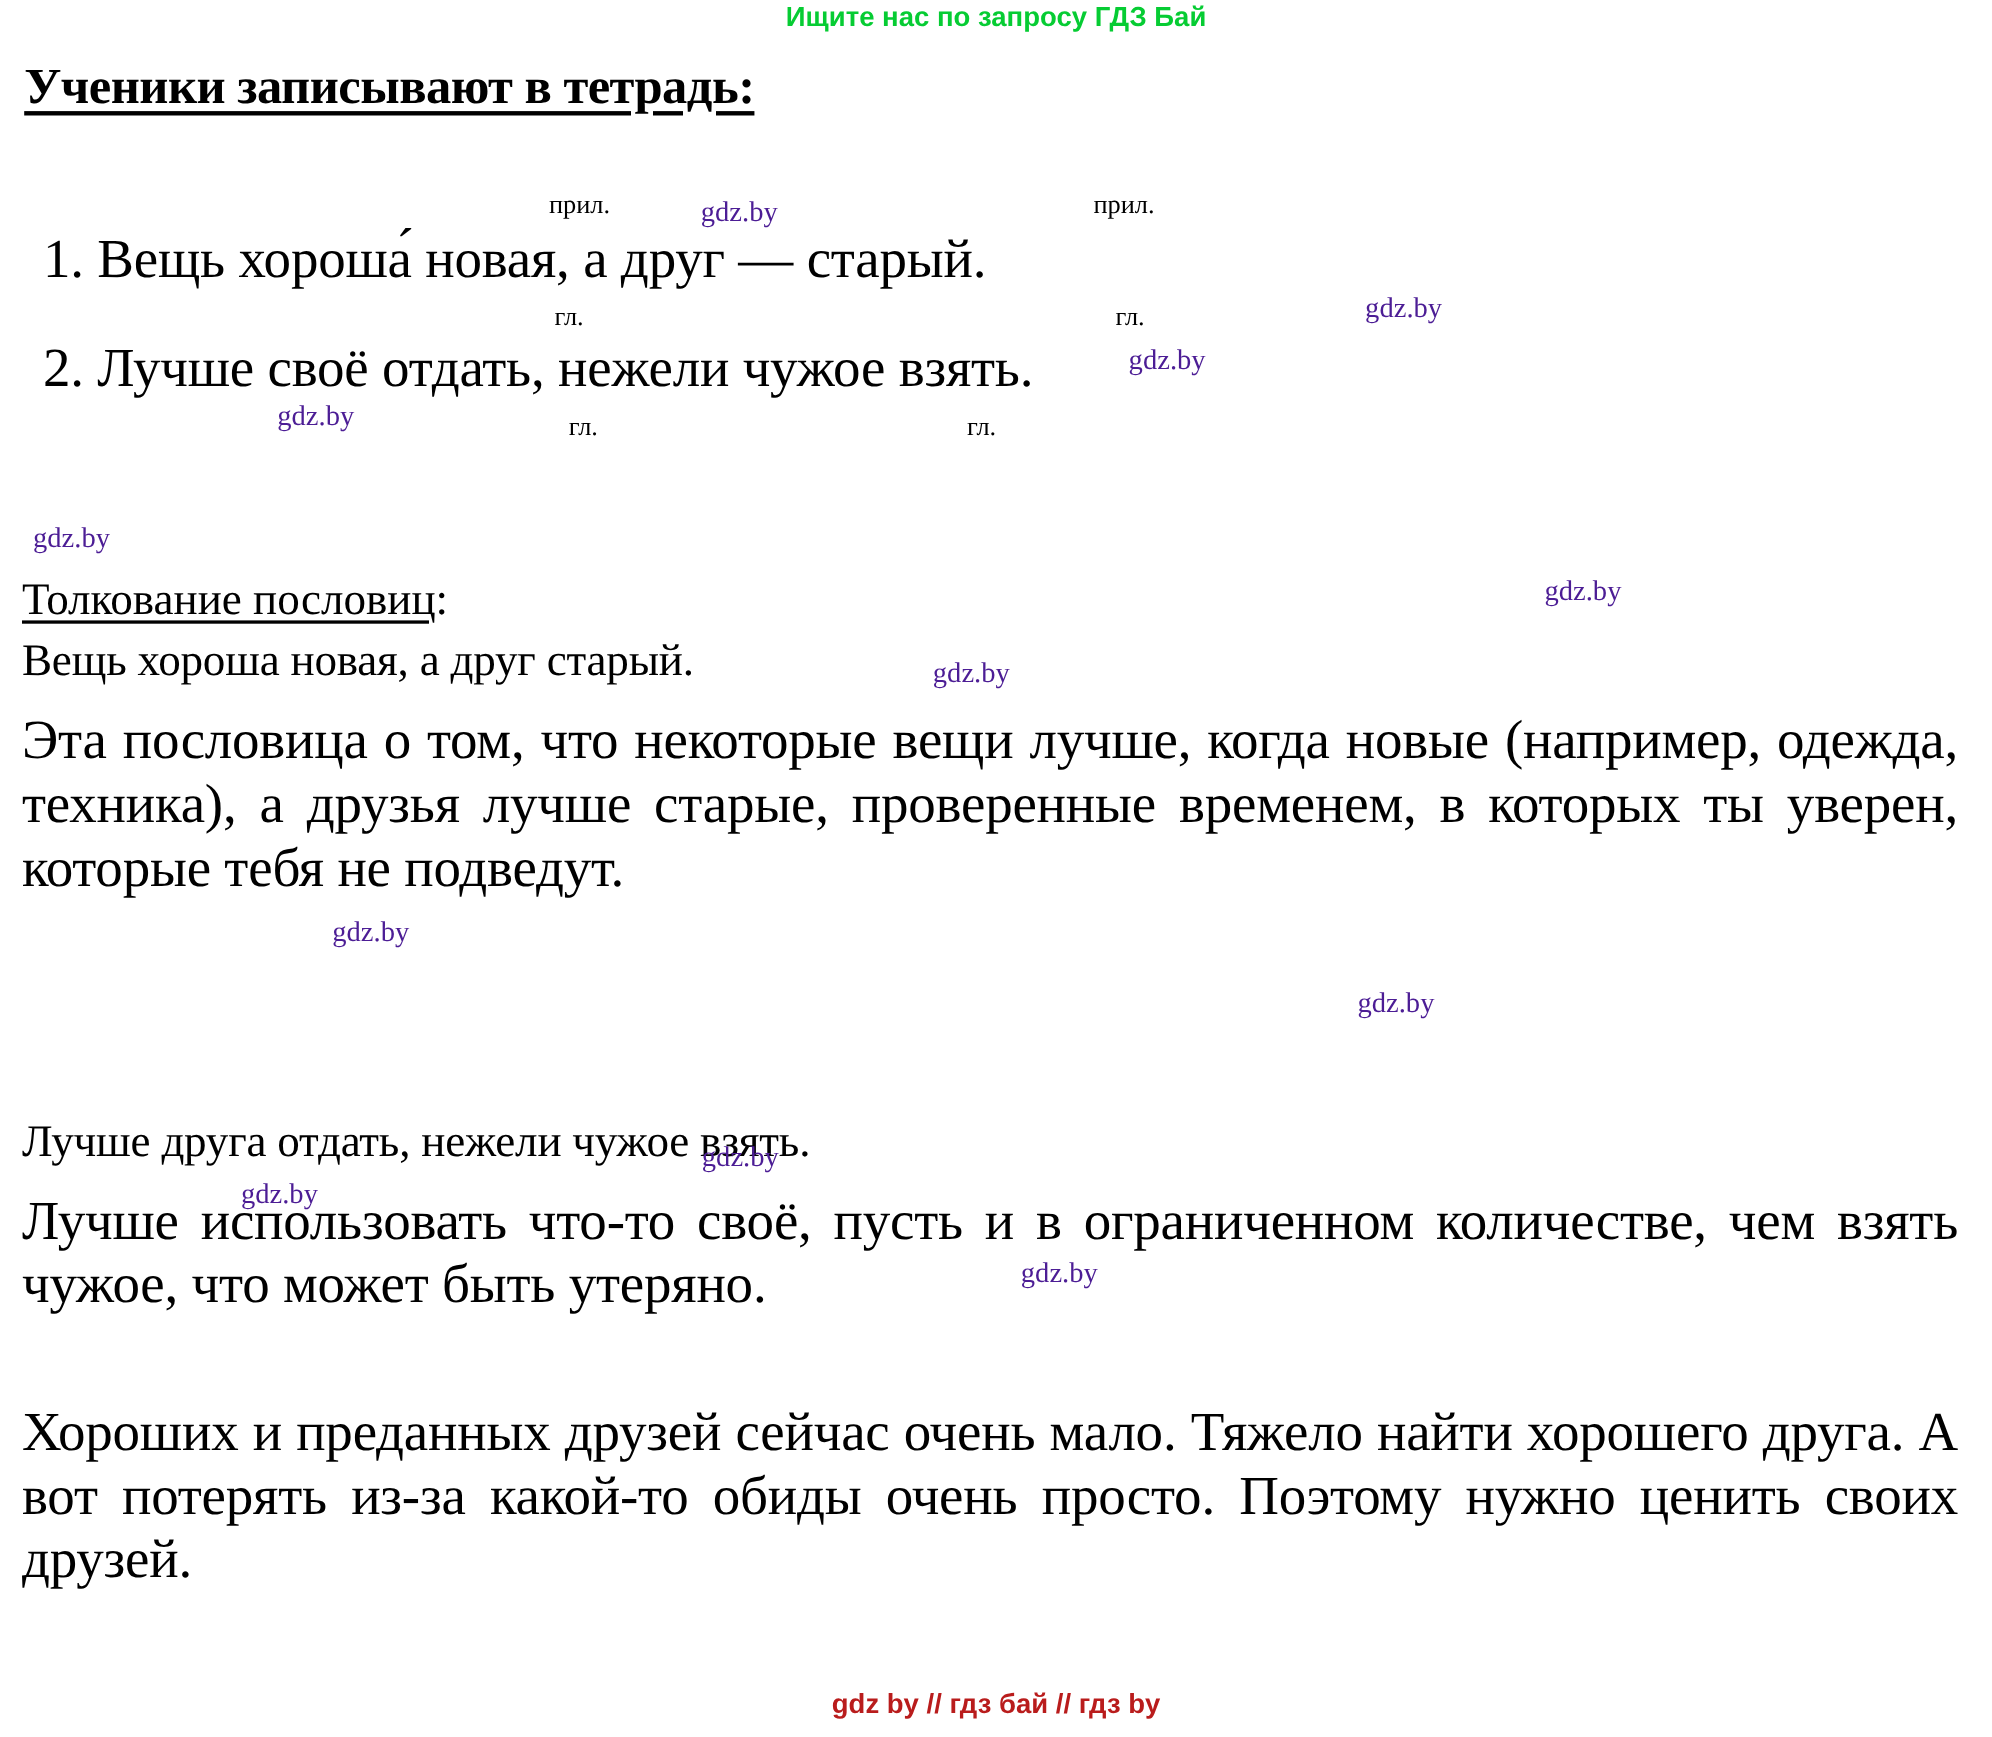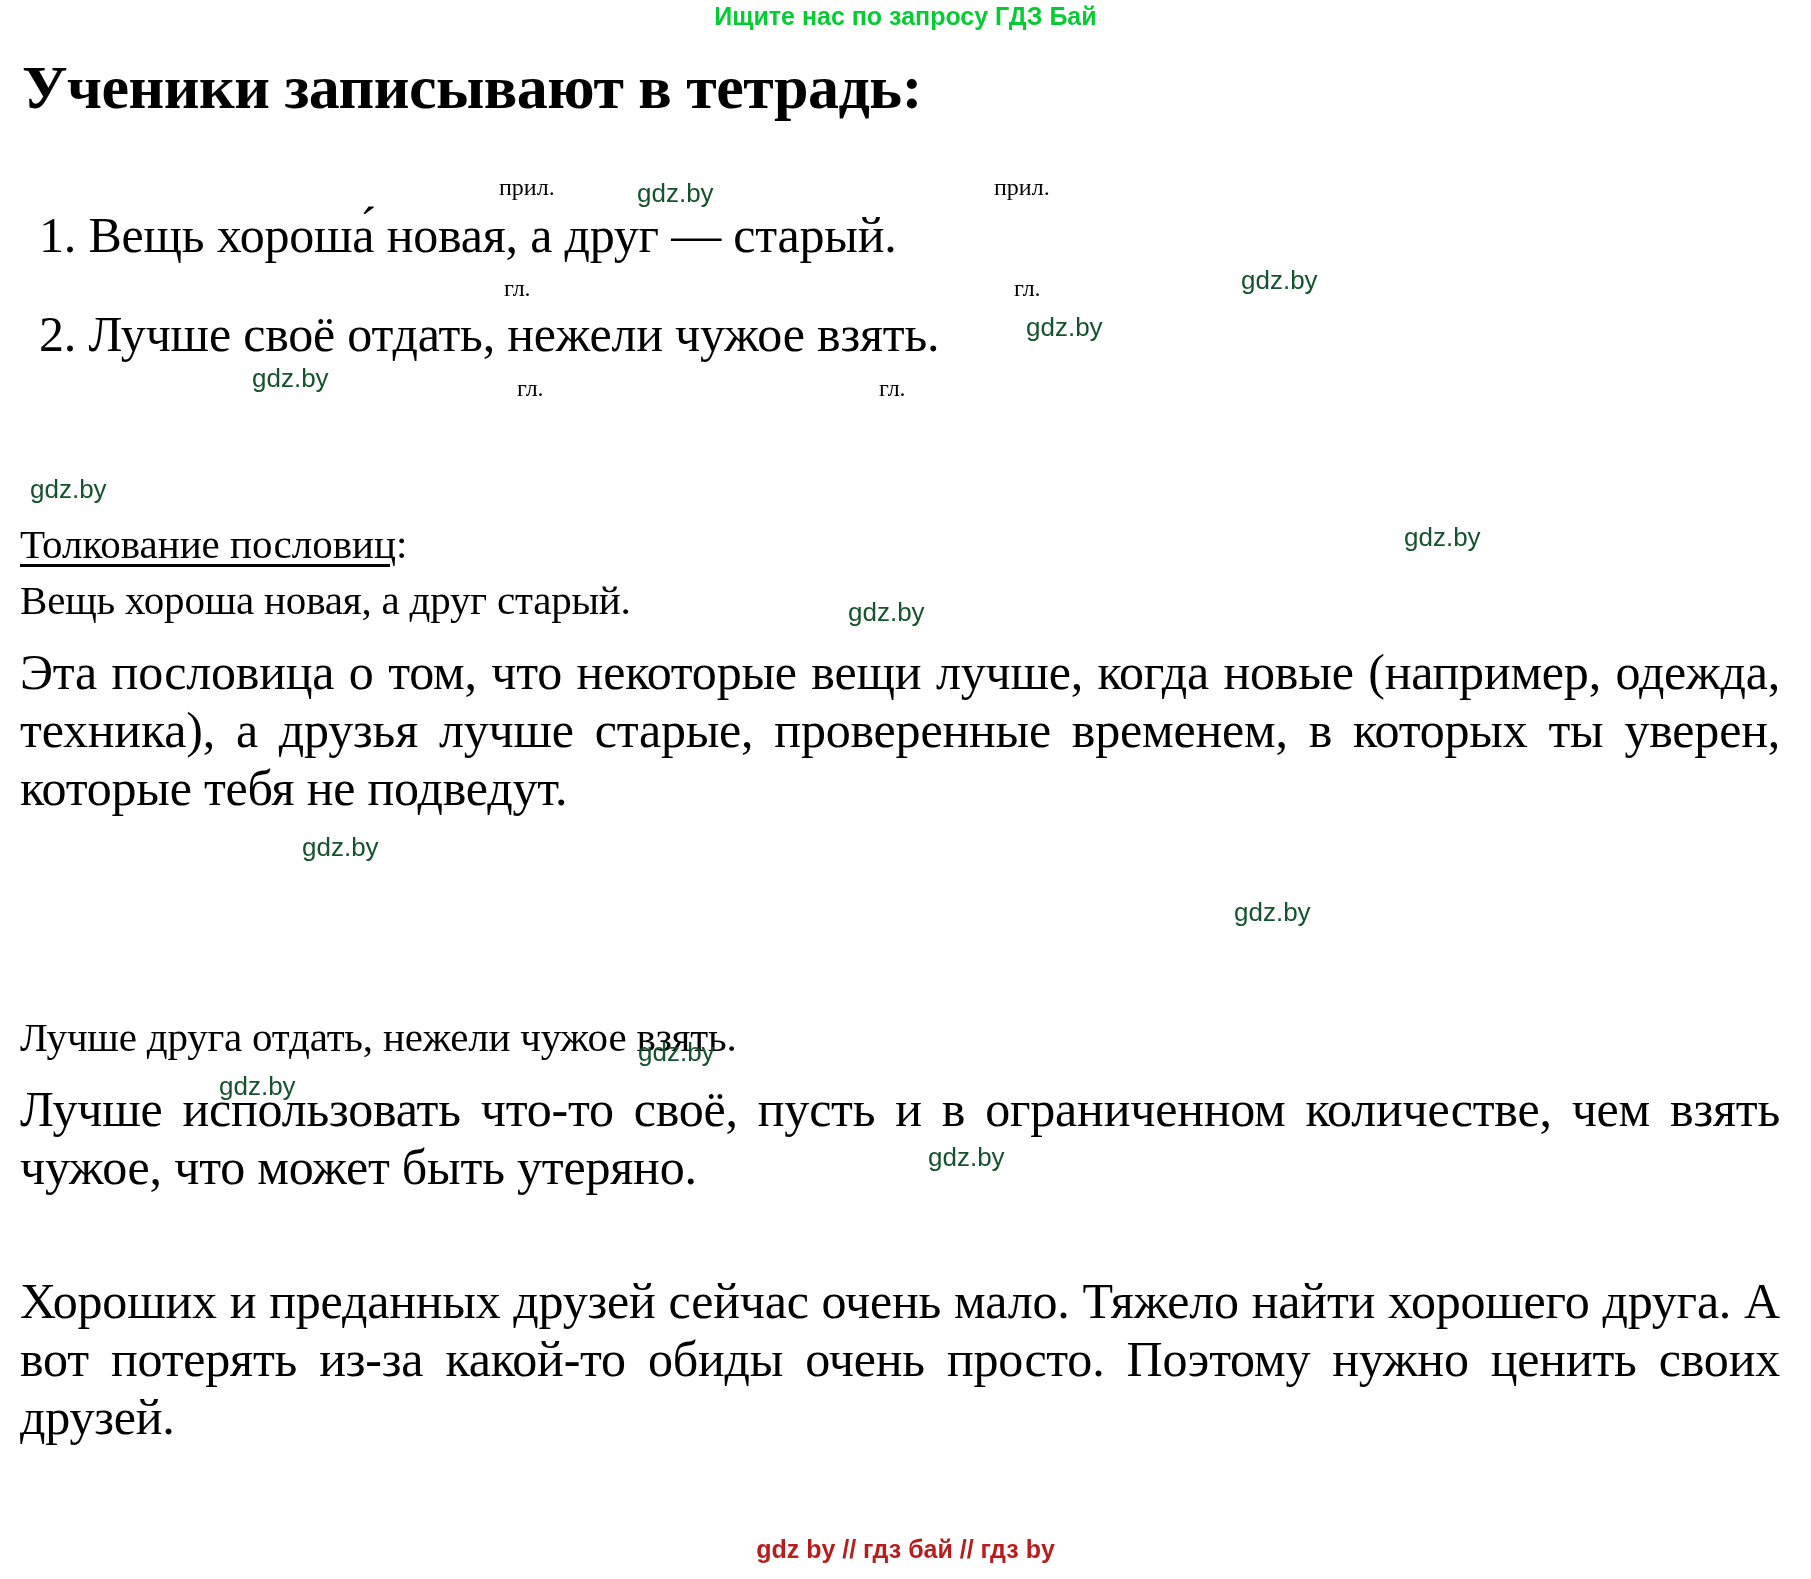--- a/index.html
+++ b/index.html
@@ -29,22 +29,23 @@
     color: #06cc33;
     letter-spacing: 0px;
     white-space: nowrap;
   }
 
   
   .page-heading {
     position: absolute;
     top: 52px;
     left: 22px;
-    font-size: 62px;
+    font-size: 46px;
     font-weight: bold;
+    text-decoration: underline;
     text-underline-offset: 7px;
     text-decoration-thickness: 4px;
     white-space: nowrap;
     letter-spacing: -0.5px;
   }
 
   
   .sentences {
     position: absolute;
     top: 165px;
@@ -105,23 +106,23 @@
     letter-spacing: -0.2px;
   }
 
   #interp-1 { top: 576px; }
   #interp-2 { top: 1013px; }
   #interp-3 { top: 1272px; }
 
   
   .wm {
     position: absolute;
-    font-family: Liberation Sans, sans-serif;
+    font-family: Liberation Serif, serif;
     font-size: 26px;
-    color: #14532d;
+    color: #4c1d95;
     white-space: nowrap;
     pointer-events: none;
     text-align: center;
   }
 
   
   .footer {
     position: absolute;
     top: 1535px;
     left: 0;

